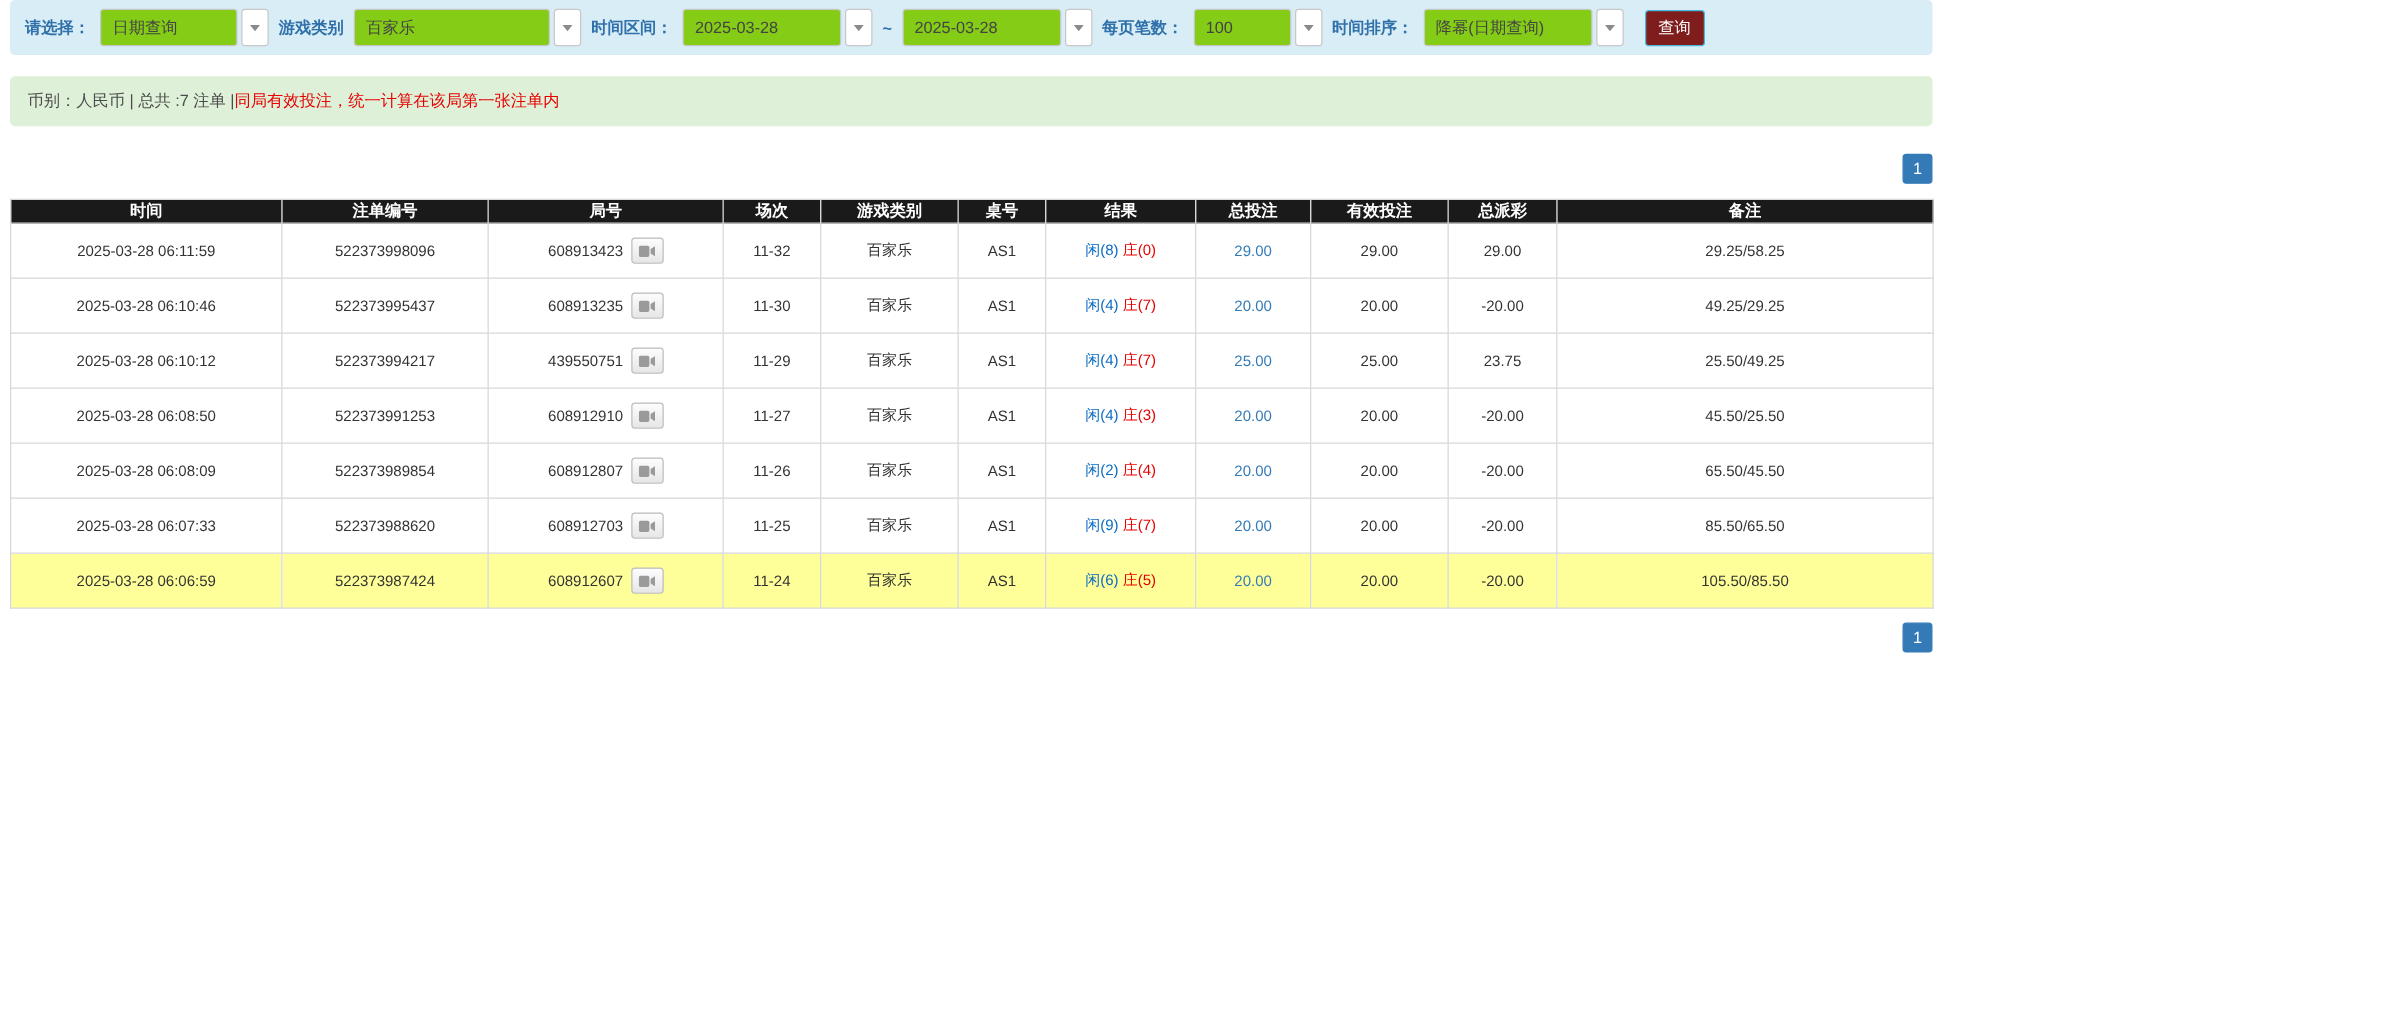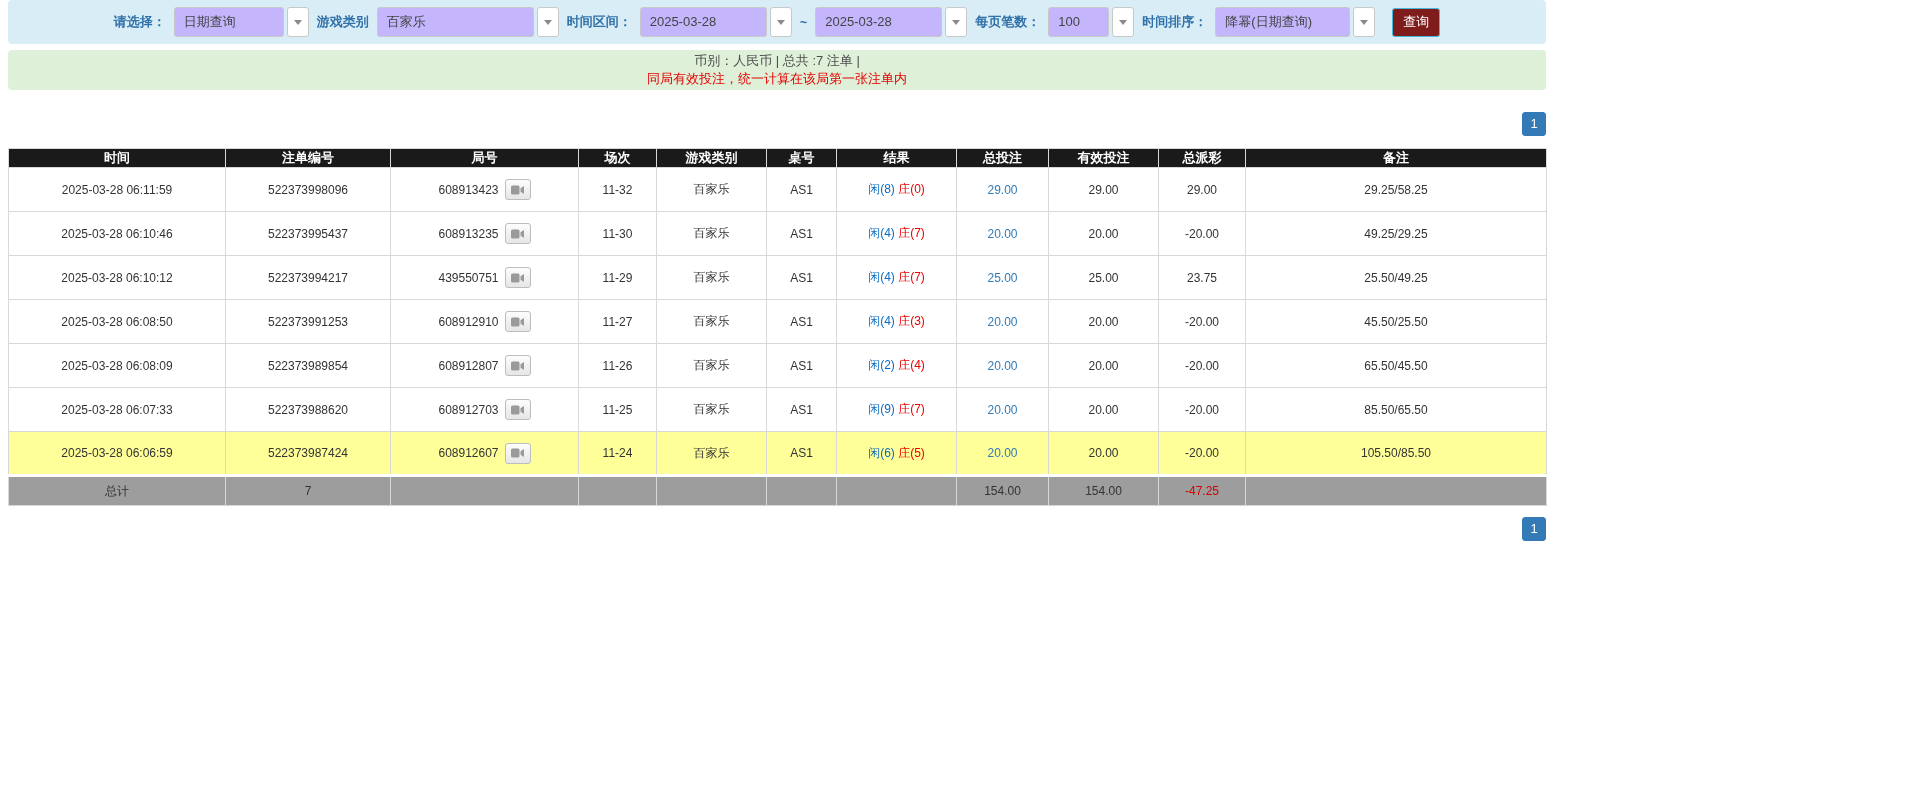--- a/index.html
+++ b/index.html
@@ -21,32 +21,31 @@
 
   
   .filter-bar {
     background:#d9edf7;
     border-radius:4px;
     height:44px;
     display:flex;
     align-items:center;
     padding:0 12px;
     gap:8px;
-    margin-bottom:6px;
-    justify-content:center;
+    margin-bottom:17px;
   }
   .f-label {
     color:#3071a9;
     font-weight:bold;
     font-size:13px;
     white-space:nowrap;
   }
   .combo { display:inline-flex; gap:3px; height:30px; flex:0 0 auto; }
   .combo-val {
-    background:#c4b5fd;
+    background:#84cc16;
     border:1px solid #c8c8c8;
     border-radius:3px;
     padding:0 9px;
     font-size:13px;
     line-height:28px;
     color:#444;
     flex:1 1 auto;
     overflow:hidden;
     white-space:nowrap;
     cursor:default;
@@ -81,24 +80,23 @@
     font-family:inherit;
   }
 
   
   .summary-bar {
     background:#dff0d8;
     border-radius:4px;
     height:40px;
     display:flex;
     align-items:center;
-    justify-content:center;
+    justify-content:flex-start;
     padding:0 14px;
     font-size:13px;
-    flex-direction:column;
   }
   .summary-left { color:#4c4c4c; }
   .summary-right { color:#e60000; }
 
   
   .pager-row { display:flex; justify-content:flex-end; margin:22px 0 12px 0; }
   .pager-row.bottom { margin:11px 0 0 0; padding-bottom:30px; }
   .page-btn {
     min-width:24px; height:24px;
     background:#337ab7;
@@ -198,21 +196,21 @@
     </span>
     <span class="f-label">~</span>
     <span class="combo" style="width:152px;">
       <span class="combo-val">2025-03-28</span>
       <span class="combo-btn">
           <span class="caret"></span>
         </span>
     </span>
 
     <span class="f-label">每页笔数：</span>
-    <span class="combo" style="width:86px;">
+    <span class="combo" style="width:103px;">
       <span class="combo-val">100</span>
       <span class="combo-btn">
           <span class="caret"></span>
         </span>
     </span>
 
     <span class="f-label">时间排序：</span>
     <span class="combo" style="width:160px;">
       <span class="combo-val">降幂(日期查询)</span>
       <span class="combo-btn">
@@ -453,33 +451,20 @@
     </td>
     <td>
       <span class="bet-link">20.00</span>
     </td>
     <td>20.00</td>
     <td class="payout neg">-20.00</td>
     <td>105.50/85.50</td>
   </tr>
       </tbody>
     <tfoot>
-      <tr>
-        <td>总计</td>
-        <td>7</td>
-        <td></td>
-        <td></td>
-        <td></td>
-        <td></td>
-        <td></td>
-        <td>154.00</td>
-        <td>154.00</td>
-        <td class="neg">-47.25</td>
-        <td></td>
-      </tr>
     </tfoot>
   </table>
 
   <div class="pager-row bottom">
     <span class="page-btn">1</span>
   </div>
 
 </div>
 
 </body></html>

